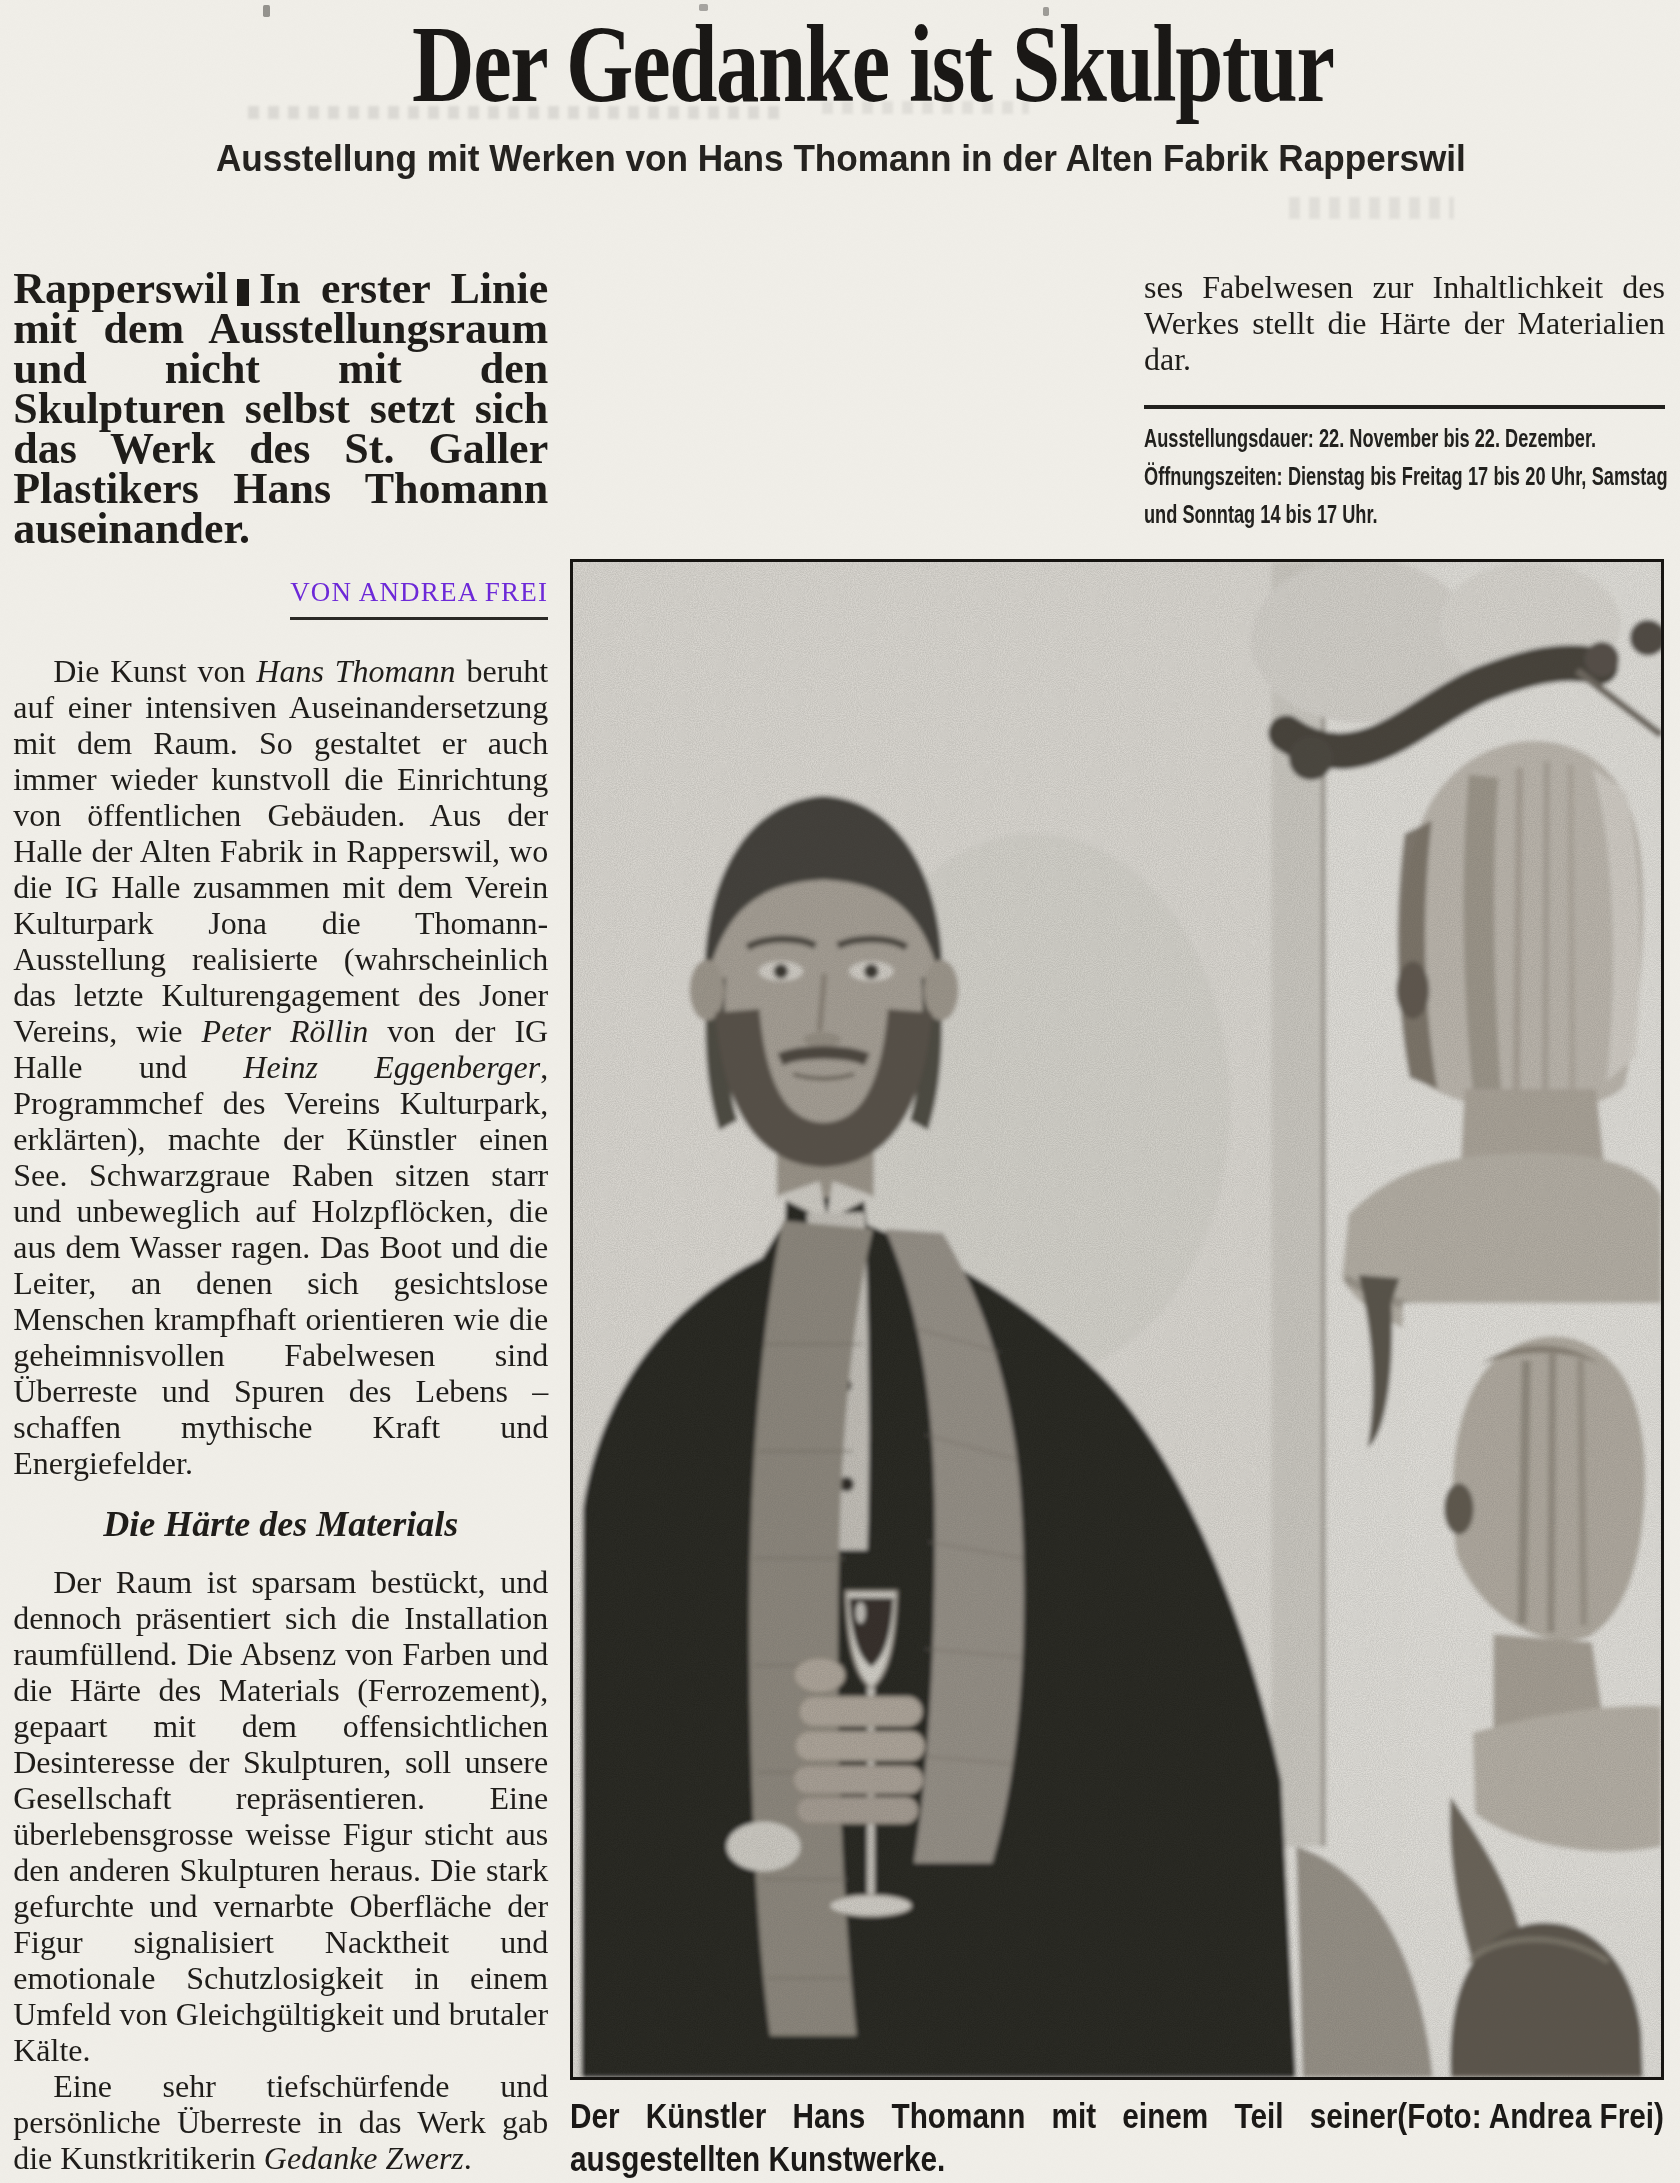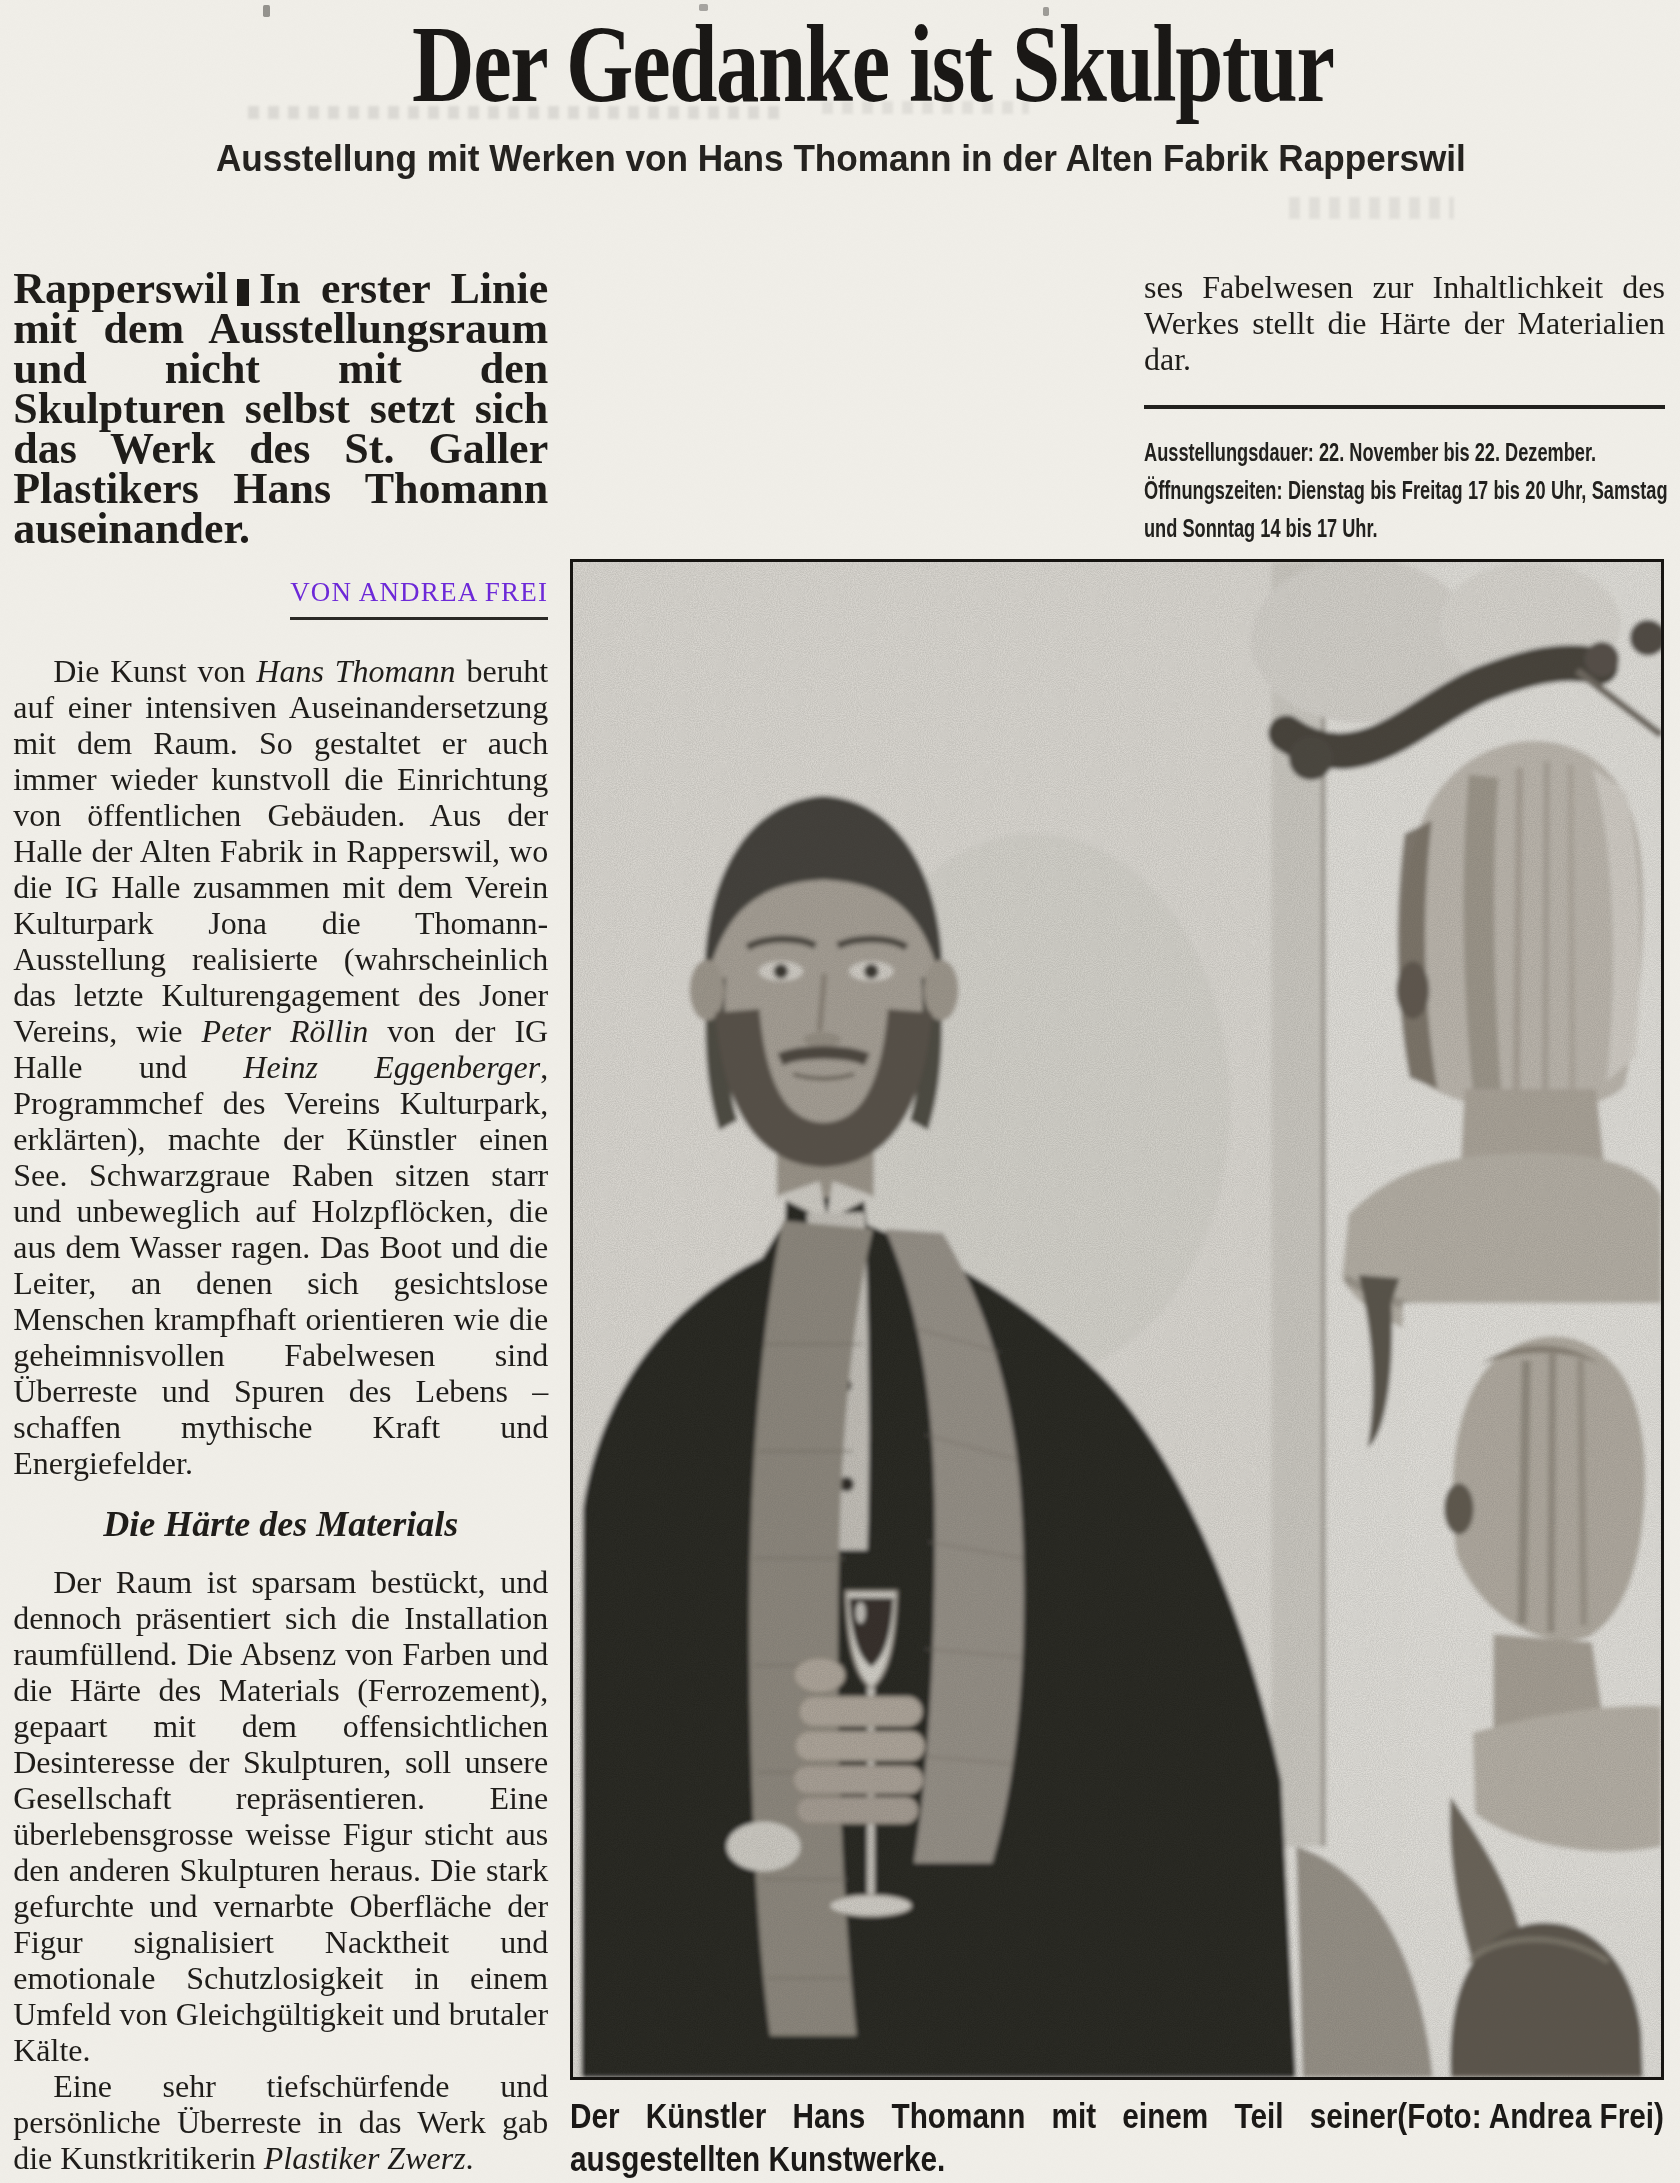--- a/index.html
+++ b/index.html
@@ -34,21 +34,21 @@
     display:inline-block; font-size:27px; letter-spacing:1.2px;
     border-bottom:3.3px solid #2a2825; padding-bottom:7.4px; color:#6d28d9;
   }
   .indent{text-indent:40px;}
   .crosshead{
     text-align:center; font-weight:bold; font-style:italic; font-size:36px;
     margin:25px 0 21.5px 0 !important; text-indent:0;
   }
   .it{font-style:italic;}
   
-  .infobox{margin-top:28px; border-top:4.1px solid #21201d; padding-top:24px;}
+  .infobox{margin-top:28px; border-top:4.1px solid #21201d; padding-top:10px;}
   .infobox-inner{
     width:748px; transform:scaleX(0.70); transform-origin:left top;
     font-family:"Liberation Sans", sans-serif; font-weight:bold;
     font-size:26px; line-height:38px; text-align:justify; color:#21201d;
   }
   .infobox-inner p{margin:0;}
   
   .photo{
     position:absolute; left:570px; top:559px; width:1094px; height:1521px;
     border:3.3px solid #151310; box-sizing:border-box; background:#e6e4df;
@@ -88,21 +88,21 @@
   <div class="speck" style="left:263px; top:5px; width:7.4px; height:12.4px; opacity:.5;"></div>
   <div class="speck" style="left:699px; top:4.1px; width:9px; height:6.6px; opacity:.4;"></div>
   <div class="speck" style="left:1043px; top:6.6px; width:5.8px; height:9px; opacity:.45;"></div>
 
   <div class="col col1">
     <p class="lead"><span>Rapperswil</span><span class="lead-sep"></span><span>In erster Linie mit dem Ausstellungsraum und nicht mit den Skulpturen selbst setzt sich das Werk des St. Galler Plastikers Hans Thomann auseinander.</span></p>
     <p class="byline-row"><span class="byline">VON ANDREA FREI</span></p>
     <p class="indent"><span>Die Kunst von </span><span class="it">Hans Thomann</span><span> beruht auf einer intensiven Auseinandersetzung mit dem Raum. So gestaltet er auch immer wieder kunstvoll die Einrichtung von öffentlichen Gebäuden. Aus der Halle der Alten Fabrik in Rapperswil, wo die IG Halle zusammen mit dem Verein Kulturpark Jona die Thomann-Ausstellung realisierte (wahrscheinlich das letzte Kulturengagement des Joner Vereins, wie </span><span class="it">Peter Röllin</span><span> von der IG Halle und </span><span class="it">Heinz Eggenberger</span><span>, Programmchef des Vereins Kulturpark, erklärten), machte der Künstler einen See. Schwarzgraue Raben sitzen starr und unbeweglich auf Holzpflöcken, die aus dem Wasser ragen. Das Boot und die Leiter, an denen sich gesichtslose Menschen krampfhaft orientieren wie die geheimnisvollen Fabelwesen sind Überreste und Spuren des Lebens – schaffen mythische Kraft und Energiefelder.</span></p>
     <p class="crosshead">Die Härte des Materials</p>
     <p class="indent">Der Raum ist sparsam bestückt, und dennoch präsentiert sich die Installation raumfüllend. Die Absenz von Farben und die Härte des Materials (Ferrozement), gepaart mit dem offensichtlichen Desinteresse der Skulpturen, soll unsere Gesellschaft repräsentieren. Eine überlebensgrosse weisse Figur sticht aus den anderen Skulpturen heraus. Die stark gefurchte und vernarbte Oberfläche der Figur signalisiert Nacktheit und emotionale Schutzlosigkeit in einem Umfeld von Gleichgültigkeit und brutaler Kälte.</p>
-    <p class="indent"><span>Eine sehr tiefschürfende und persönliche Überreste in das Werk gab die Kunstkritikerin </span><span class="it">Plastiker Zwerz</span><span>.</span></p>
+    <p class="indent"><span>Eine sehr tiefschürfende und persönliche Überreste in das Werk gab die Kunstkritikerin </span><span class="it">Gedanke Zwerz</span><span>.</span></p>
   </div>
 
 
   <div class="col col3">
     <p>ses Fabelwesen zur Inhaltlichkeit des Werkes stellt die Härte der Materialien dar.</p>
     <div class="infobox">
       <div class="infobox-inner">
         <p>Ausstellungsdauer: 22. November bis 22. Dezember.</p>
         <p>Öffnungszeiten: Dienstag bis Freitag 17 bis 20 Uhr, Samstag und Sonntag 14 bis 17 Uhr.</p>
       </div>

